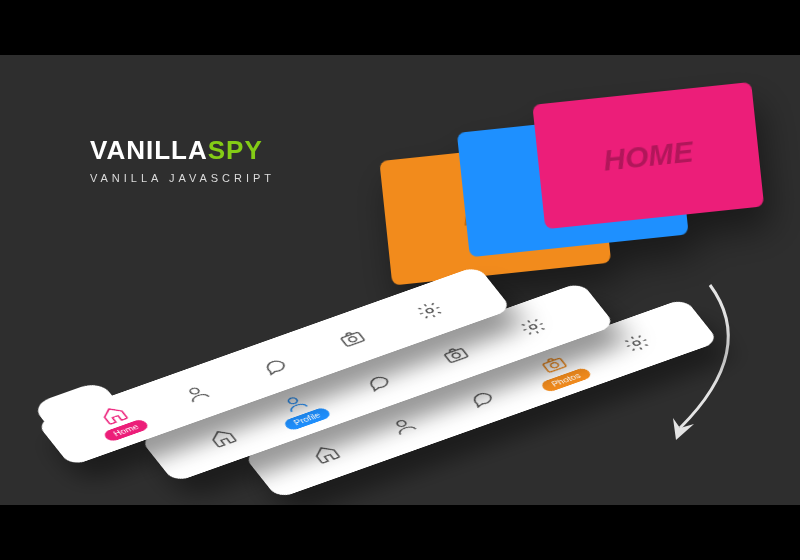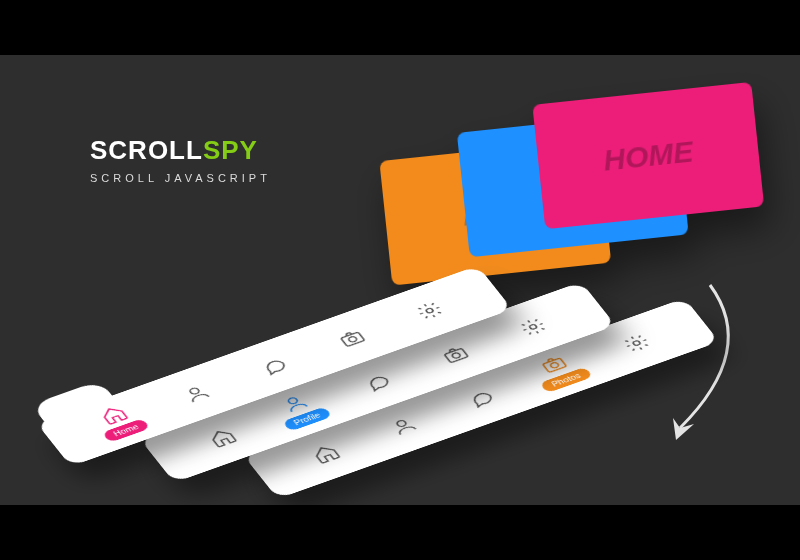--- a/index.html
+++ b/index.html
@@ -41,23 +41,23 @@
 .bg-blue{background:#1e90ff}
 .bg-orange{background:#f28b1c}
 </style>
 </head>
 <body>
 
 <div class="stage">
 
   <div class="title-block">
     <div class="title-main">
-      <span>SCROLL</span><span class="dim">SPY</span>
+      <span>VANILLA</span><span class="dim">SPY</span>
     </div>
-    <div class="title-sub">SCROLL JAVASCRIPT</div>
+    <div class="title-sub">VANILLA JAVASCRIPT</div>
   </div>
 
   <div class="cards">
     <div class="card o">
         <span>PHO</span>
       </div>
     <div class="card b">
         <span>PR</span>
       </div>
     <div class="card p">

